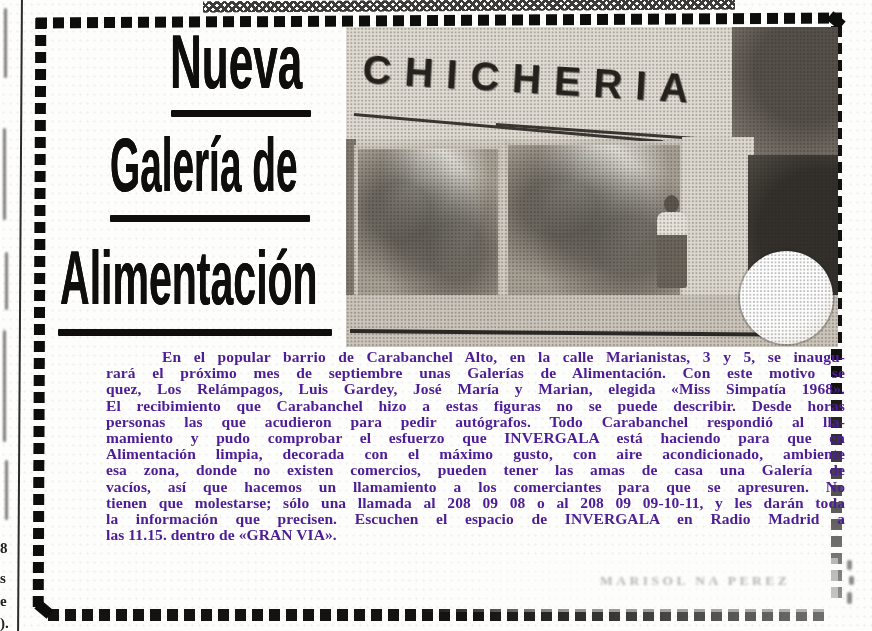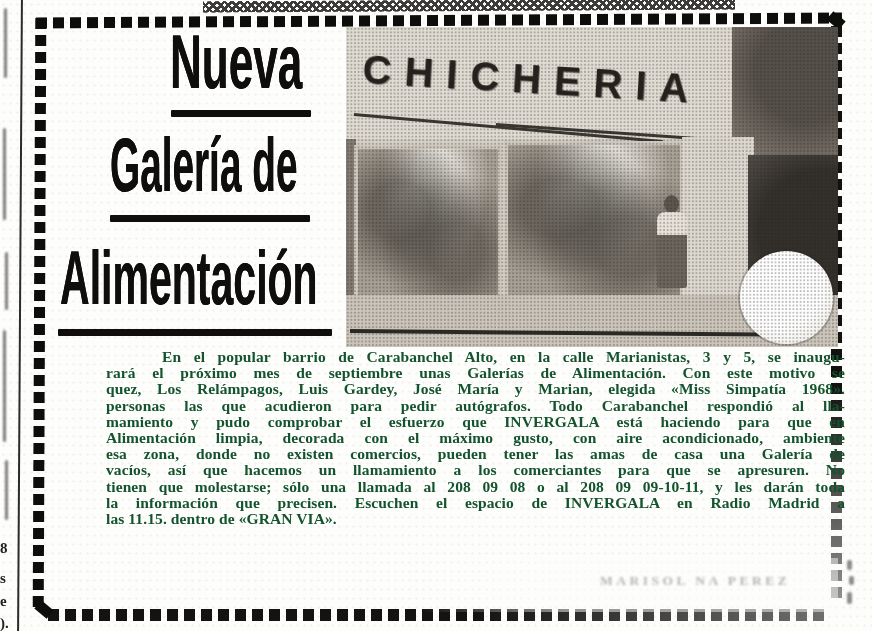--- a/index.html
+++ b/index.html
@@ -66,21 +66,21 @@
          background:radial-gradient(circle at 42% 38%,#ffffff 0 55%,#e9e5dc 100%);
          box-shadow:0 0 0 2px rgba(40,38,34,.25);}
   .ph-walk{position:absolute;left:0;top:268px;width:100%;height:52px;background:#ccc6bc;}
   .ph-line{position:absolute;left:4px;top:304px;width:458px;height:4px;background:#2c2a26;transform:rotate(.5deg);}
   .ph-leftsliver{position:absolute;left:0;top:112px;width:10px;height:170px;background:#827b72;}
   .ph-dots{position:absolute;inset:0;pointer-events:none;opacity:.8;
          background-image:radial-gradient(rgba(35,32,28,.36) 1px,transparent 1.45px);
          background-size:3.6px 3.6px;}
   
   .article{position:absolute;left:106px;top:349px;width:739px;
-         font:700 15.5px/16.2px "Liberation Serif",serif;color:#14532d;letter-spacing:.1px;}
+         font:700 15.5px/16.2px "Liberation Serif",serif;color:#4c1d95;letter-spacing:.1px;}
   .aline{height:16.2px;text-align:justify;}
   .aline::after{content:"";display:inline-block;width:100%;}
   .aline-first{text-indent:56px;}
   .aline-last{text-align:left;}
   .aline-last::after{content:none;}
   .fade{position:absolute;left:420px;top:558px;width:418px;height:54px;pointer-events:none;
          background:linear-gradient(90deg,rgba(253,253,252,0) 0,rgba(253,253,252,.5) 35%,rgba(253,253,252,.48) 100%);}
   .byline{position:absolute;left:600px;top:574px;width:248px;
          font:700 13.5px/14px "Liberation Serif",serif;letter-spacing:3.5px;color:#4c4a46;
          filter:blur(1.3px);opacity:.8;white-space:nowrap;}
@@ -138,20 +138,21 @@
     <div class="ph-walk"></div>
     <div class="ph-line"></div>
     <div class="ph-globe"></div>
     <div class="ph-dots"></div>
   </div>
 
   <div class="article">
     <div class="aline aline-first">En el popular barrio de Carabanchel Alto, en la calle Marianistas, 3 y 5, se inaugu-</div>
     <div class="aline">rará el próximo mes de septiembre unas Galerías de Alimentación. Con este motivo se</div>
     <div class="aline">quez, Los Relámpagos, Luis Gardey, José María y Marian, elegida «Miss Simpatía 1968».</div>
+    <div class="aline">El recibimiento que Carabanchel hizo a estas figuras no se puede describir. Desde horas</div>
     <div class="aline">personas las que acudieron para pedir autógrafos. Todo Carabanchel respondió al lla-</div>
     <div class="aline">mamiento y pudo comprobar el esfuerzo que INVERGALA está haciendo para que en</div>
     <div class="aline">Alimentación limpia, decorada con el máximo gusto, con aire acondicionado, ambiente</div>
     <div class="aline">esa zona, donde no existen comercios, pueden tener las amas de casa una Galería de</div>
     <div class="aline">vacíos, así que hacemos un llamamiento a los comerciantes para que se apresuren. No</div>
     <div class="aline">tienen que molestarse; sólo una llamada al 208 09 08 o al 208 09 09-10-11, y les darán toda</div>
     <div class="aline">la información que precisen. Escuchen el espacio de INVERGALA en Radio Madrid a</div>
     <div class="aline aline-last">las 11.15. dentro de «GRAN VIA».</div>
   </div>
 

